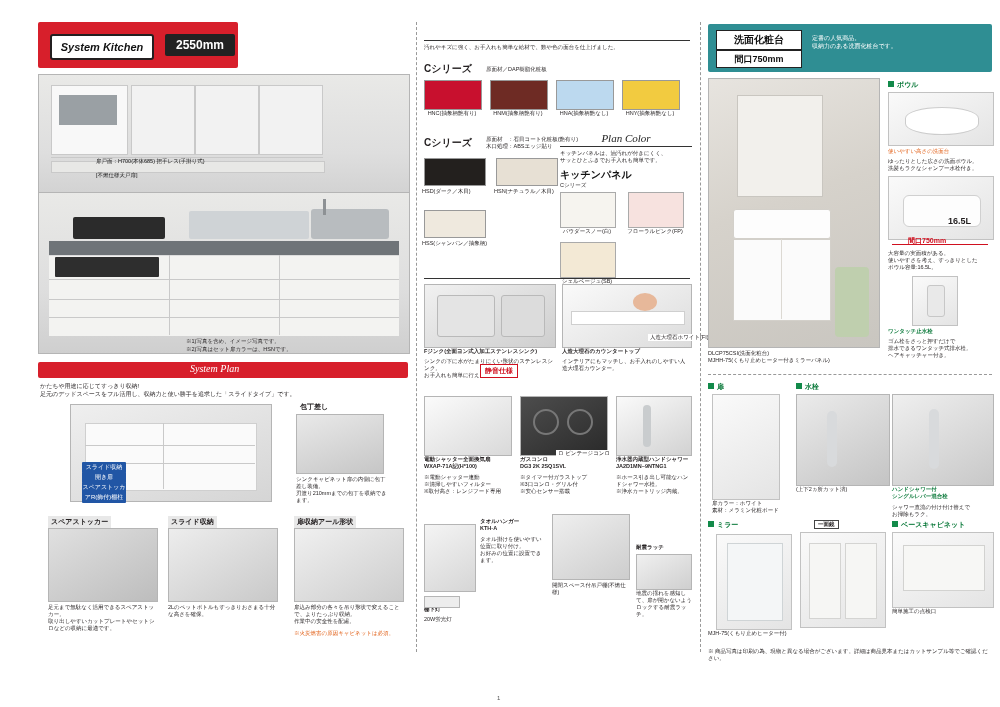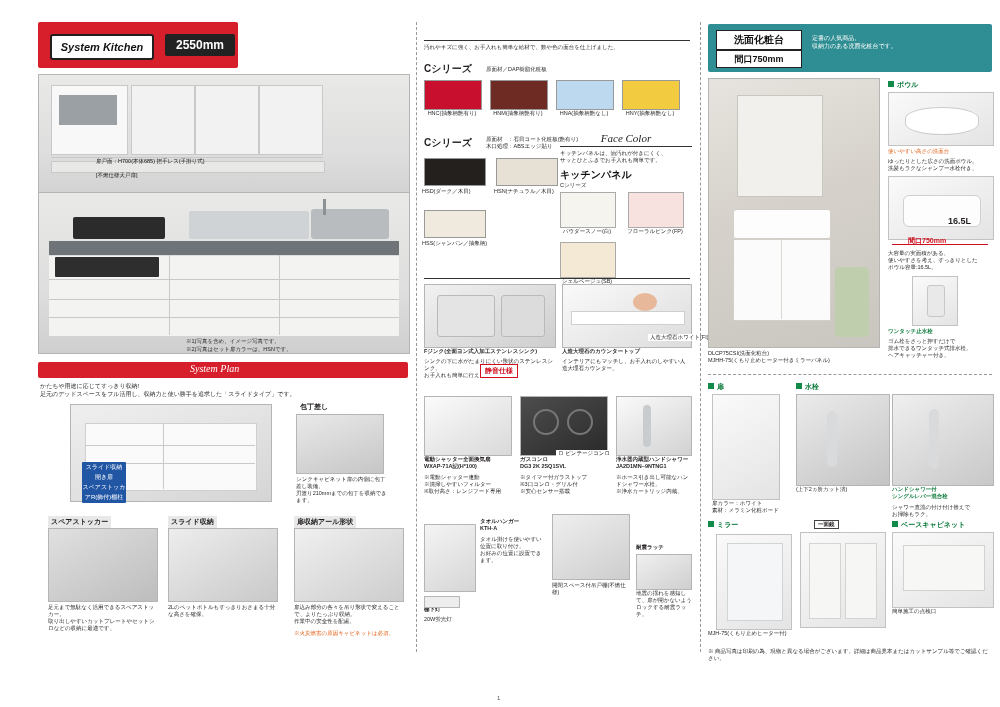--- a/index.html
+++ b/index.html
@@ -187,21 +187,21 @@
   <div class="abs tiny5" style="left:486px;top:136px;width:100px;white-space:pre-line;">原面材　：石目コート化粧板(艶有り)
 木口処理：ABSエッジ貼り</div>
 
   <div class="hsn-sw" style="left:424px;top:158px;background:#23201e;"></div>
   <div class="hsn-cap" style="left:422px;top:188px;">HSD(ダーク／木目)</div>
   <div class="hsn-sw" style="left:496px;top:158px;background:#e7e0d4;"></div>
   <div class="hsn-cap" style="left:494px;top:188px;">HSN(ナチュラル／木目)</div>
   <div class="hsn-sw" style="left:424px;top:210px;background:#efe9de;"></div>
   <div class="hsn-cap" style="left:422px;top:240px;">HSS(シャンパン／抽象柄)</div>
 
-  <div class="abs ital-title" style="left:560px;top:132px;width:132px;">Face Color</div>
+  <div class="abs ital-title" style="left:560px;top:132px;width:132px;">Plan Color</div>
   <div class="abs" style="left:560px;top:146px;width:132px;height:1px;background:#333;"></div>
   <div class="abs tiny5" style="left:560px;top:150px;width:132px;white-space:pre-line;">キッチンパネルは、油汚れが付きにくく、
 サッとひとふきでお手入れも簡単です。</div>
 
   <div class="abs jp-title" style="left:560px;top:168px;color:#111;">キッチンパネル</div>
   <div class="abs tiny5" style="left:560px;top:182px;">Cシリーズ</div>
 
   <div class="panel-sw" style="left:560px;top:192px;background:#f6f4ef;"></div>
   <div class="panel-cap" style="left:556px;top:228px;">パウダースノー(白)</div>
   <div class="panel-sw" style="left:628px;top:192px;background:#f7e2df;"></div>

